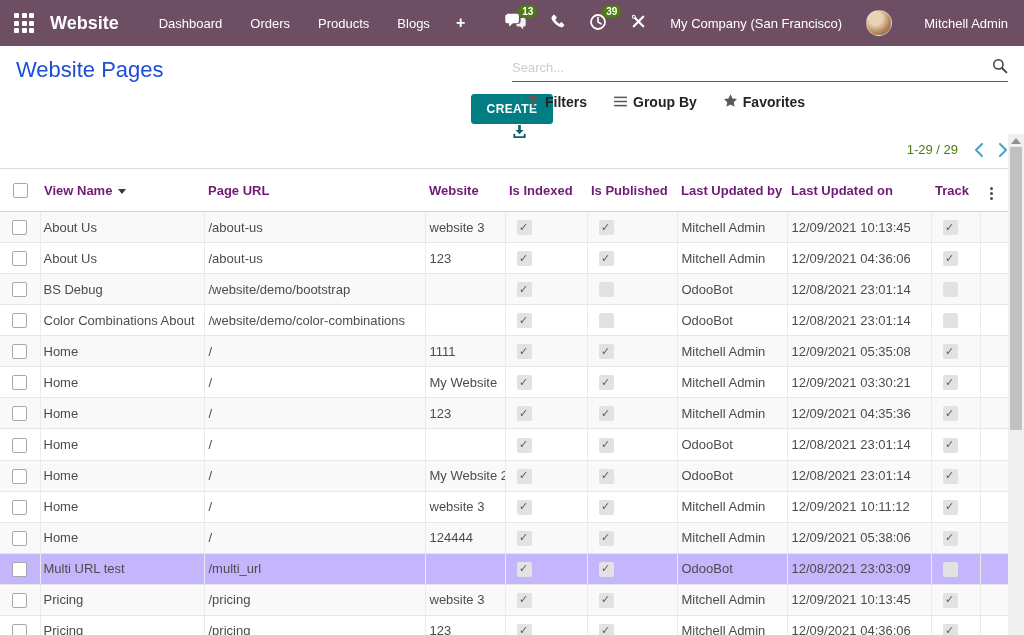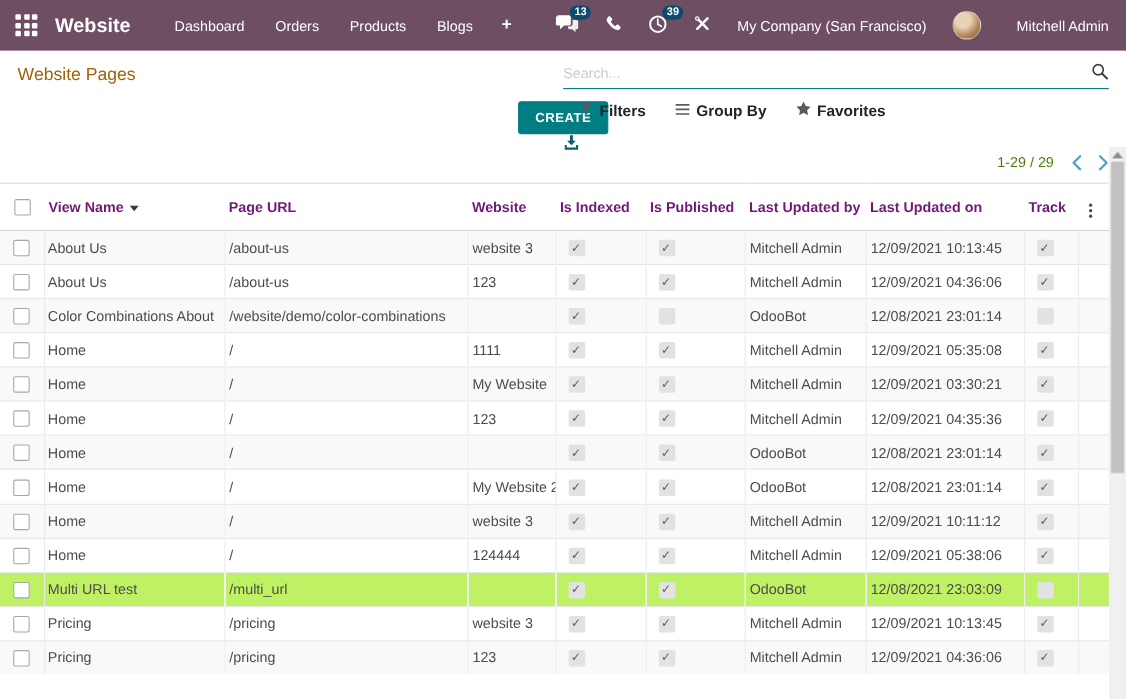--- a/index.html
+++ b/index.html
@@ -16,34 +16,34 @@
   }
   .apps-grid { display:grid; grid-template-columns:repeat(3,5px); grid-gap:2.5px; margin-right:16px; cursor:pointer; }
   .apps-grid span { width:5px; height:5px; background:#fff; border-radius:1px; }
   .brand { font-size:18px; font-weight:700; margin-right:26px; cursor:pointer; }
   .nav-menu { display:flex; align-items:center; }
   .nav-item { padding:14px 14px; font-size:13px; cursor:pointer; }
   .nav-plus { font-size:16px; font-weight:700; padding:12px 12px; cursor:pointer; }
   .nav-right { margin-left:auto; display:flex; align-items:center; gap:24px; }
   .icon-wrap { position:relative; display:flex; align-items:center; cursor:pointer; }
   .badge {
-    position:absolute; top:-8px; left:13px; background:#0c4a6e; color:#fff;
+    position:absolute; top:-8px; left:13px; background:#4d7c0f; color:#fff;
     font-size:10px; font-weight:700; border-radius:8px; padding:1px 4px; line-height:11px;
   }
   .company-name, .user-name { font-size:13px; cursor:pointer; white-space:nowrap; }
   .avatar {
     width:26px; height:26px; border-radius:50%; cursor:pointer;
     background:radial-gradient(circle at 35% 30%, #e8d3b5 0 30%, #b98c63 60%, #6c4f3a 100%);
     border:1px solid rgba(255,255,255,.4); margin-right:-14px;
   }
   .user-name { margin-left:22px; }
 
   
   .cp-top { display:flex; justify-content:space-between; align-items:center; padding:11px 16px 2px 16px; }
-  .page-title { font-size:16px; color:#a16207; }
+  .page-title { font-size:22px; color:#1d4ed8; }
   .search-box { width:496px; display:flex; align-items:center; border-bottom:1px solid #017e84; padding-bottom:4px; }
   .search-box input { border:none; outline:none; flex:1; font-size:13px; font-family:inherit; color:#4c4c4c; padding:2px 0; }
   .search-box input::placeholder { color:#ccc; }
   .cp-actions { display:flex; align-items:center; padding:9px 16px 11px 16px; position:relative;flex-direction:column; }
   .btn-create {
     background:#017e84; color:#fff; border:1px solid #017e84; border-radius:3px;
     font-size:12px; font-weight:700; letter-spacing:.4px; padding:7px 15px; cursor:pointer; font-family:inherit;
   }
   .export-btn { margin-left:15px; cursor:pointer; display:flex; align-items:center; }
   .view-switches { position:absolute; left:527px; display:flex; align-items:center; gap:27px; }
@@ -58,21 +58,21 @@
   thead th {
     font-weight:700; text-align:left; padding:9px 4px; color:#701a75;
     border-top:1px solid #dcdcdc; border-bottom:1px solid #d5d5d5; background:#fff; cursor:pointer;
     white-space:nowrap; overflow:hidden;
   }
   th.sel, td.sel { text-align:center; }
   tbody td { padding:7px 4px; border-top:1px solid #e6e6e6; white-space:nowrap; overflow:hidden; cursor:pointer; }
   tbody tr:first-child td { border-top:none; }
   tbody td + td { border-left:1px solid #ebebeb; }
   tbody tr:nth-child(odd) { background:#f9f9f9; }
-  tbody tr.hovered { background:#bef264;margin-left:24px; }
+  tbody tr.hovered { background:#c4b5fd;margin-left:24px; }
   td.cell-first { padding-left:3px; }
 
   .cb {
     display:inline-block; width:15px; height:15px; border-radius:2px; vertical-align:middle;
   }
   .cb-select { background:#fff; border:1px solid #a8a8a8; cursor:pointer; }
   .cb-ro { background:#e2e2e2; position:relative; margin-left:7px; cursor:default; }
   .cb-ro.checked::after {
     content:"\2713"; position:absolute; left:2.5px; top:0.5px; font-size:11px; font-weight:700;
     color:#555b64; font-family:"DejaVu Sans", sans-serif;
@@ -284,34 +284,46 @@
     <td>/about-us</td>
     <td>123</td>
     <td><span class="cb cb-ro checked"></span></td>
     <td><span class="cb cb-ro checked"></span></td>
     <td>Mitchell Admin</td>
     <td>12/09/2021 04:36:06</td>
     <td><span class="cb cb-ro checked"></span></td>
     <td></td>
   </tr>
 
-
-  <tr>
-    <td class="sel"><span class="cb cb-select"></span></td>
-    <td class="cell-first">Color Combinations About</td>
-    <td>/website/demo/color-combinations</td>
+  <tr>
+    <td class="sel"><span class="cb cb-select"></span></td>
+    <td class="cell-first">BS Debug</td>
+    <td>/website/demo/bootstrap</td>
     <td></td>
     <td><span class="cb cb-ro checked"></span></td>
     <td><span class="cb cb-ro"></span></td>
     <td>OdooBot</td>
     <td>12/08/2021 23:01:14</td>
     <td><span class="cb cb-ro"></span></td>
     <td></td>
   </tr>
 
+  <tr>
+    <td class="sel"><span class="cb cb-select"></span></td>
+    <td class="cell-first">Color Combinations About</td>
+    <td>/website/demo/color-combinations</td>
+    <td></td>
+    <td><span class="cb cb-ro checked"></span></td>
+    <td><span class="cb cb-ro"></span></td>
+    <td>OdooBot</td>
+    <td>12/08/2021 23:01:14</td>
+    <td><span class="cb cb-ro"></span></td>
+    <td></td>
+  </tr>
+
 
   <tr>
     <td class="sel"><span class="cb cb-select"></span></td>
     <td class="cell-first">Home</td>
     <td>/</td>
     <td>1111</td>
     <td><span class="cb cb-ro checked"></span></td>
     <td><span class="cb cb-ro checked"></span></td>
     <td>Mitchell Admin</td>
     <td>12/09/2021 05:35:08</td>

